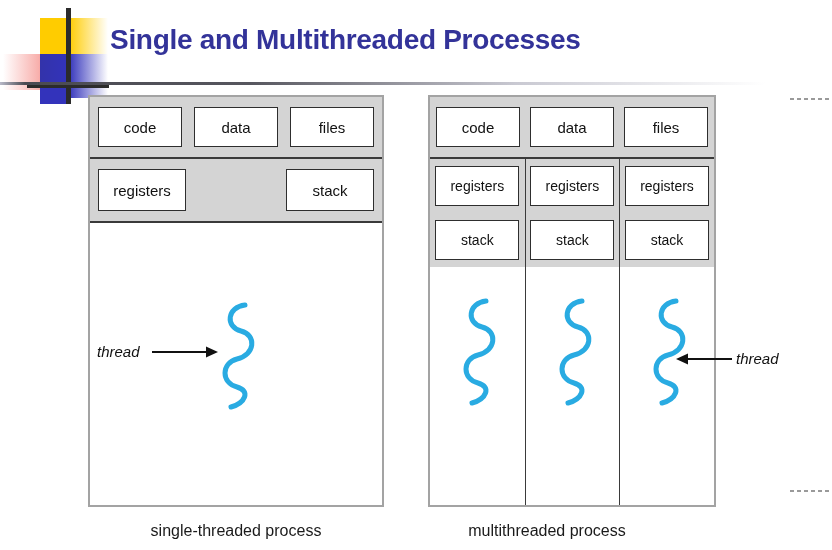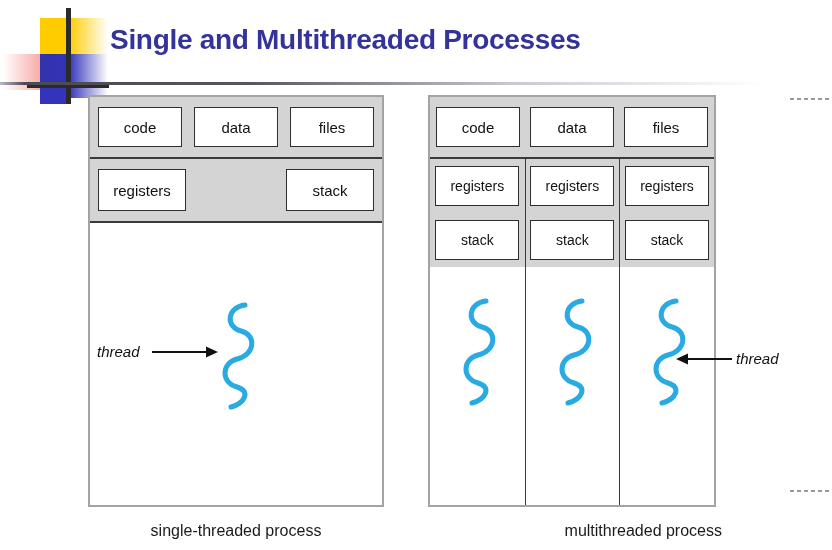--- a/index.html
+++ b/index.html
@@ -229,21 +229,21 @@
   
   .caption {
     position: absolute;
     font-size: 16px;
     color: #1a1a1a;
     font-family: "Liberation Sans", sans-serif;
     white-space: nowrap;
     text-align: center;
   }
   #caption-single { left: 88px; top: 522px; width: 296px; }
-  #caption-multi  { left: 434px; top: 522px; width: 288px; text-align: right; }
+  #caption-multi  { left: 403px; top: 522px; width: 288px; }
 
   
   .edge-dots {
     position: absolute;
     height: 2px;
     width: 52px;
     background-image: repeating-linear-gradient(to right, #9a9a9a 0px, #9a9a9a 4px, rgba(0,0,0,0) 4px, rgba(0,0,0,0) 7px);
   }
   #edge-dots-top { left: 790px; top: 98px; }
   #edge-dots-bottom { left: 790px; top: 490px; }

